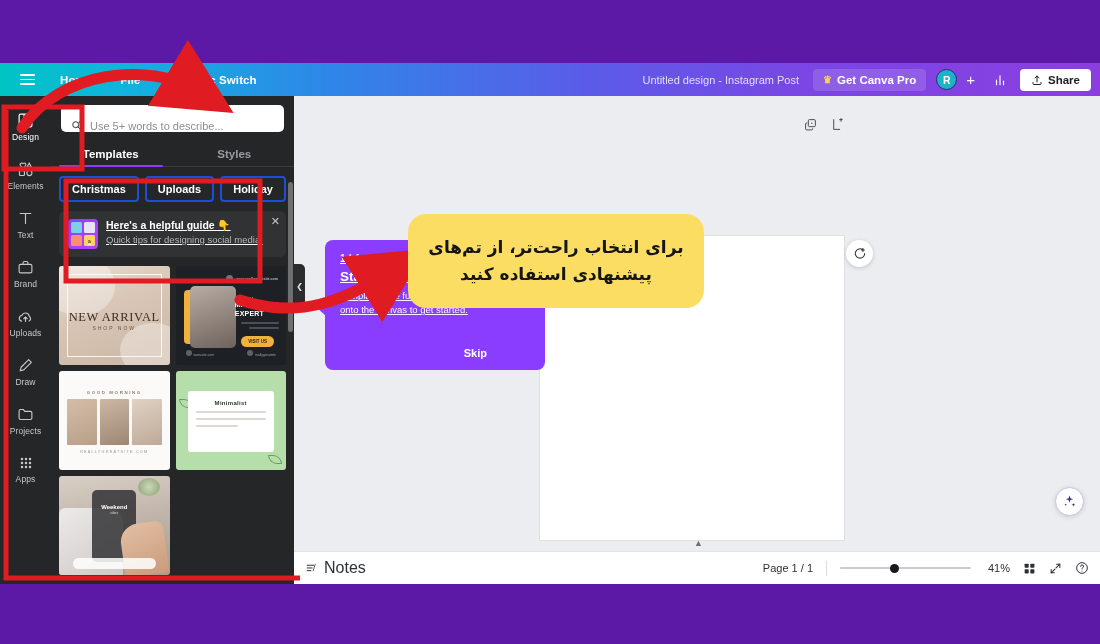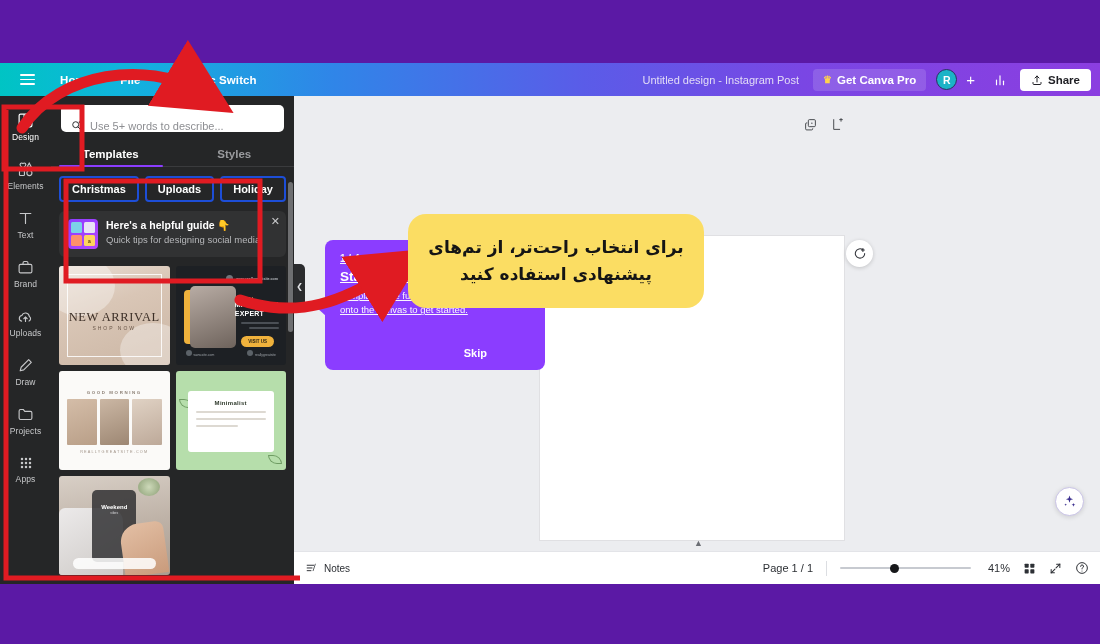--- a/index.html
+++ b/index.html
@@ -82,21 +82,21 @@
 
   .chips { display: flex; align-items: center; gap: 6px; padding: 9px 8px 7px 8px; }
   .chip {
     font-size: 11px; font-weight: 600; color: #fff; border: 2px solid #1d4ed8;
     border-radius: 4px; padding: 5px 11px; white-space: nowrap; cursor: pointer;
   }
   .chip-next { margin-left: 2px; color: #d5d6d8; font-size: 12px; }
 
   .promo {
     margin: 2px 8px 0 8px; background: #313233; border-radius: 6px;
-    display: flex; gap: 8px; padding: 8px 9px; position: relative;
+    display: flex; gap: 8px; padding: 8px 9px; position: relative; text-decoration: underline;
   }
   .promo-thumb {
     width: 30px; height: 30px; border-radius: 4px; flex-shrink: 0;
     background: linear-gradient(135deg, #8b3dff 0%, #b545ff 100%);
     display: grid; grid-template-columns: 1fr 1fr; grid-template-rows: 1fr 1fr; gap: 2px; padding: 3px;
   }
   .promo-thumb span { border-radius: 1.5px; font-size: 5px; display:flex; align-items:center; justify-content:center; color:#fff; font-weight:700;}
   .promo-txt { flex: 1; min-width: 0; }
   .promo-title { font-size: 10.5px; font-weight: 700; color: #fff; }
   .promo-sub { font-size: 9.5px; color: #b6b7ba; line-height: 1.35; margin-top: 2px; }
@@ -185,21 +185,21 @@
     box-shadow: 0 1px 5px rgba(0,0,0,.14); cursor: pointer; color: #3b2f8f;
   }
   .mini-chev { position: absolute; left: 400px; bottom: 36px; color:#6b6e74; font-size: 9px;}
   .side-arrow { position: absolute; color: #9aa0a6; font-size: 9px; }
 
   
   .bottombar {
     position: absolute; left: 294px; bottom: 0; width: 806px; height: 33px;
     background: #fff; border-top: 1px solid #e3e4e8; display: flex; align-items: center; padding: 0 11px;
   }
-  .notes { display: flex; align-items: center; gap: 6px; font-size: 10px; color: #2d3035; cursor:pointer;}
+  .notes { display: flex; align-items: center; gap: 6px; font-size: 16px; color: #2d3035; cursor:pointer;}
   .bb-right { margin-left: auto; display: flex; align-items: center; gap: 13px; }
   .page-ind { font-size: 11px; color: #2d3035; }
   .sep { width: 1px; height: 15px; background: #dcdee2; }
   .slider { position: relative; width: 131px; height: 14px; display: flex; align-items: center; cursor: pointer;}
   .slider .track { width: 100%; height: 2px; background: #c7cad0; border-radius: 2px; }
   .slider .knob { position: absolute; left: 38%; width: 9px; height: 9px; border-radius: 50%; background: #17181a; }
   .zoom-val { font-size: 11px; color: #2d3035; width: 26px; text-align: right; }
   .bb-icon { color: #2d3035; cursor: pointer; display: flex; align-items: center; }
 
   

